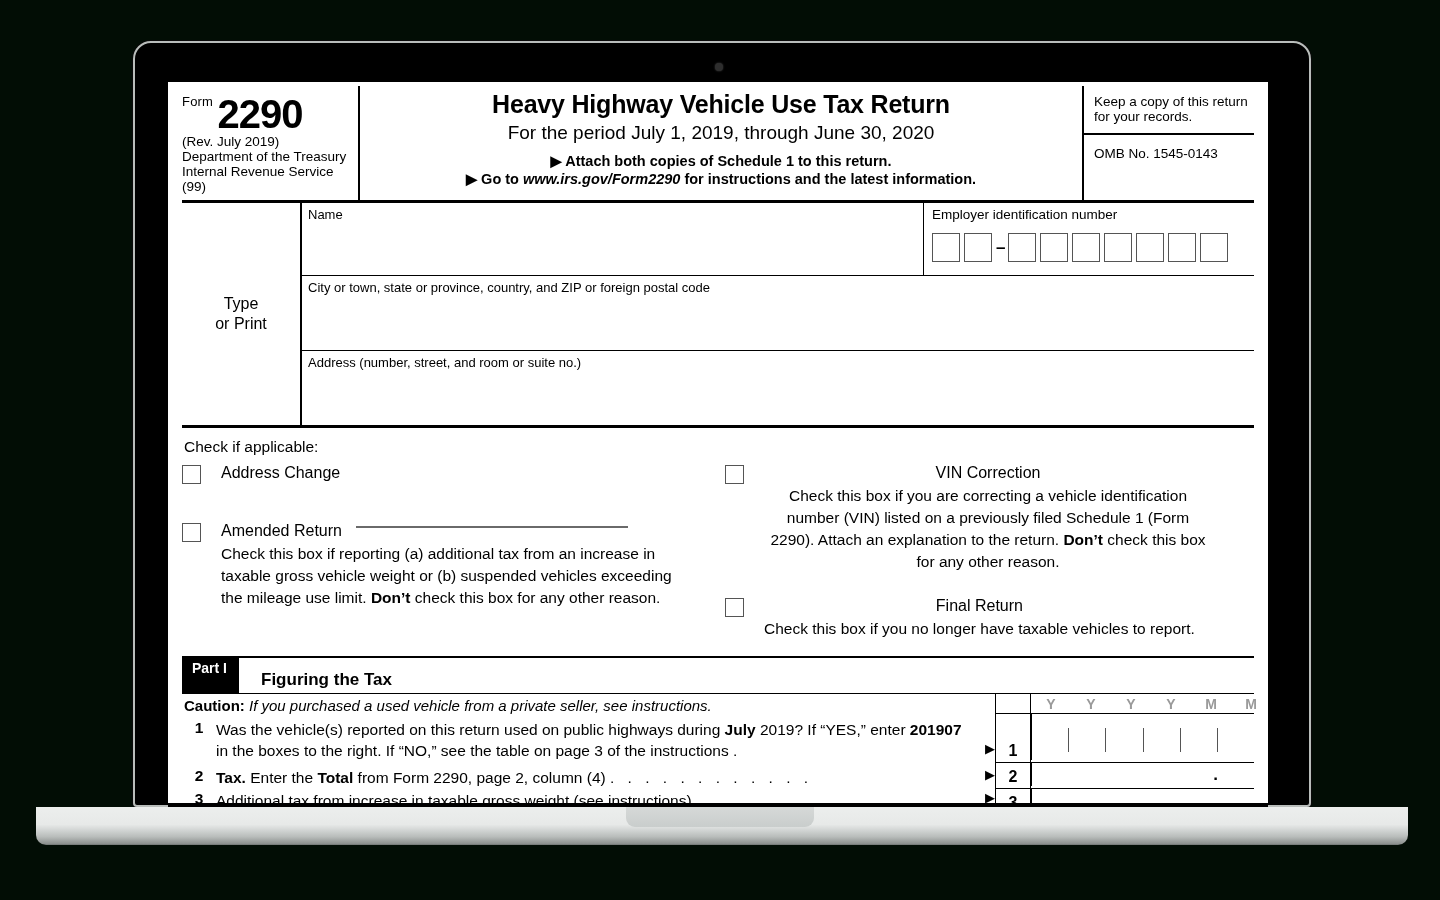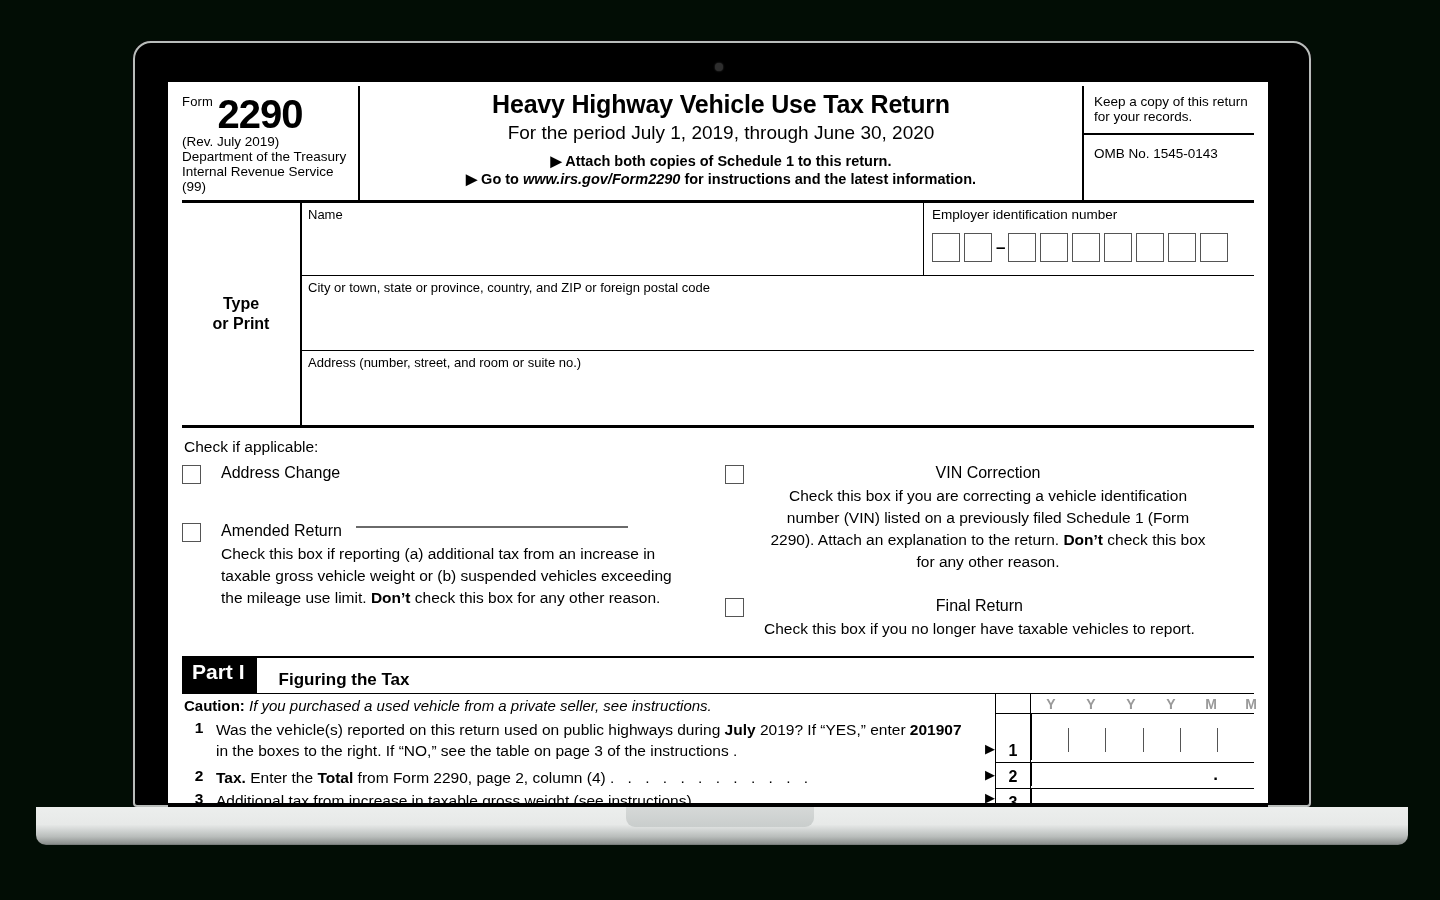--- a/index.html
+++ b/index.html
@@ -64,21 +64,21 @@
   .goto{font-size:14.5px;font-weight:bold;margin-top:2px;}
   .goto i,.attach i{font-style:italic;}
   .hdr-right{width:170px;border-left:2px solid #000;}
   .keep{font-size:13.5px;line-height:1.14;padding:8px 0 8px 10px;border-bottom:2px solid #000;}
   .omb{font-size:13.5px;padding:11px 0 6px 10px;}
 
   
   .block{display:flex;border-bottom:3px solid #000;}
   .typeprint{
     width:118px;border-right:2px solid #000;display:flex;align-items:center;justify-content:center;
-    font-size:16px;font-weight:bold;text-align:center;line-height:1.25;
+    font-size:16px;font-weight:normal;text-align:center;line-height:1.25;
   }
   .fields{flex:1;}
   .frow{border-bottom:1.5px solid #000;display:flex;}
   .frow:last-child{border-bottom:none;}
   .fcell{padding:4px 0 0 6px;font-size:13px;}
   .cell-name{flex:1;height:68px;border-right:1.5px solid #000;}
   .cell-ein{width:330px;height:68px;position:relative;}
   .cell-ein .lbl{font-size:13.5px;font-weight:normal;padding:4px 0 0 8px;}
   .ein-boxes{position:absolute;left:8px;top:30px;display:flex;align-items:center;}
   .ein-box{width:26px;height:27px;border:1.6px solid #555;margin-right:4px;background:#fff;}
@@ -97,21 +97,21 @@
   .chk-label{font-size:16px;line-height:1.35;}
   .chk-label-row{display:flex;align-items:center;}
   .amend-line{flex:1;border-bottom:2px solid #6a6a6a;margin-left:14px;position:relative;top:-4px;max-width:272px;}
   .chk-desc{font-size:15.5px;line-height:1.42;margin-top:1px;max-width:470px;}
   .chk-desc.r{max-width:448px;}
   .sp-1{height:30px;}
   .sp-2{height:16px;}
 
   
   .partbar{display:flex;align-items:stretch;border-top:2px solid #000;border-bottom:1.5px solid #000;margin-top:6px;}
-  .part-tag{background:#000;color:#fff;font-size:21px;font-weight:bold;padding:2px 12px 3px 10px;text-align:right;}
+  .part-tag{background:#000;color:#fff;font-size:14px;font-weight:bold;padding:2px 12px 3px 10px;text-align:right;}
   .part-title{font-size:17px;font-weight:bold;padding:12px 0 3px 22px;}
   .caution{font-size:15px;padding:3px 0 3px 2px;border-bottom:0;}
   .caution b{font-weight:bold;}
   .caution i{}
 
   .lines{display:flex;}
   .lines-left{flex:1;}
   .lrow{display:flex;font-size:15.5px;align-items:flex-start;}
   .lnum{width:34px;text-align:center;font-weight:bold;flex:0 0 34px;padding-top:2px;}
   .ltxt{flex:1;padding-top:2px;line-height:1.38;}

